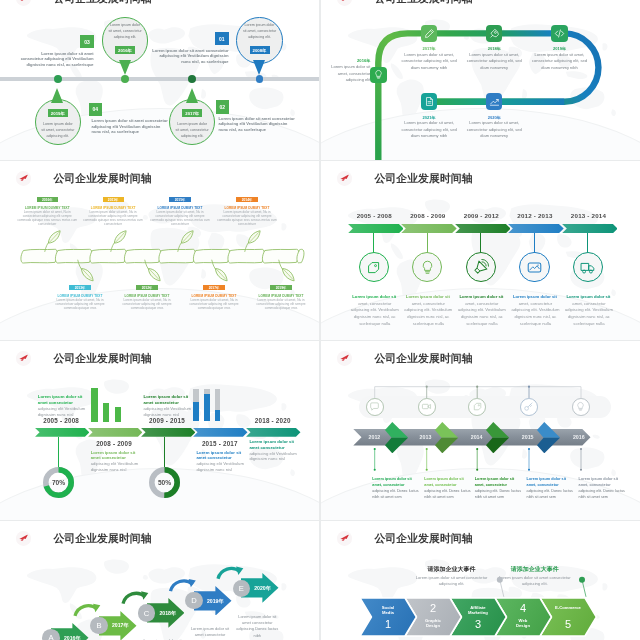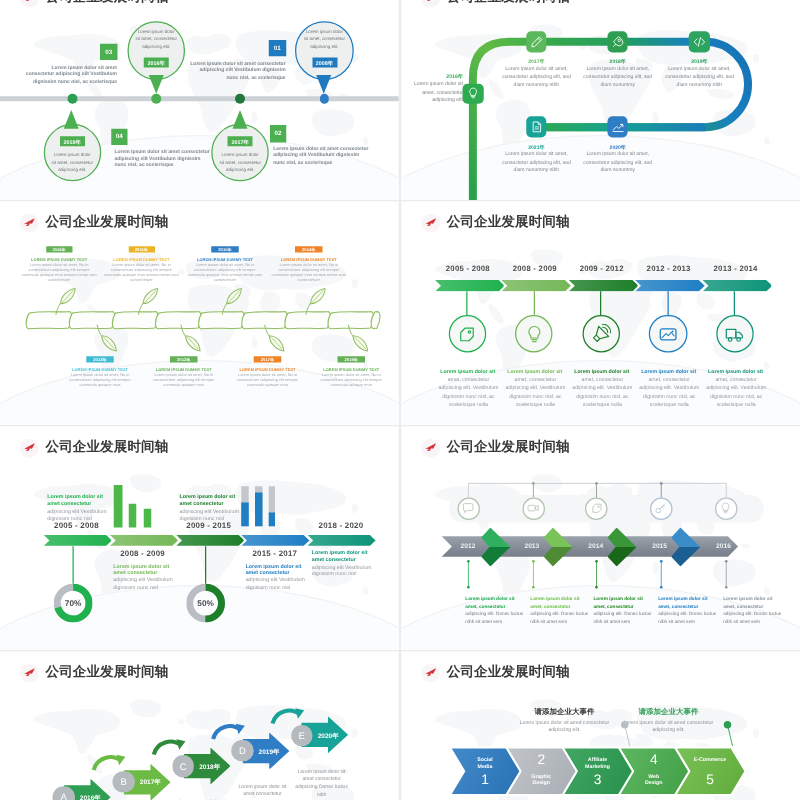--- a/index.html
+++ b/index.html
@@ -2,21 +2,21 @@
 <html><head>
 <meta charset="utf-8">
 <style>
 html,body{margin:0;padding:0;background:#e9ebec;width:640px;height:640px;overflow:hidden;
  font-family:"Liberation Sans",sans-serif;}
 *{box-sizing:border-box;}
 .grid{position:absolute;left:0;top:-19px;width:640px;}
 .row{display:flex;}
 .slide{position:relative;width:319px;height:179px;background:#fff;overflow:hidden;flex:none;margin-right:2px;margin-bottom:1px;}
 .slide.last{margin-right:0;}
-.hdr{position:absolute;left:16px;top:10.2px;display:flex;align-items:center;z-index:9;}
+.hdr{position:absolute;left:16px;top:10.2px;display:flex;align-items:center;z-index:9;gap:17px;}
 .pin{width:14.6px;height:14.6px;border-radius:50%;background:#f9f5f6;position:relative;flex:none;
  display:flex;align-items:center;justify-content:center;}
 .ttl{font-size:10.85px;font-weight:bold;color:#3a3a3a;margin-left:5.8px;letter-spacing:.08px;line-height:14.6px;white-space:nowrap;}
 .wm{position:absolute;left:0;top:0;width:319px;height:179px;z-index:0;}
 .arc{position:absolute;left:-52px;top:127px;width:424px;height:200px;border-radius:50%;
  background:#fbfcfd;border:1px solid #f0f2f3;z-index:1;}
 .lay{position:absolute;left:0;top:0;width:319px;height:179px;z-index:3;}
 .abs{position:absolute;}
 </style>
 </head>

